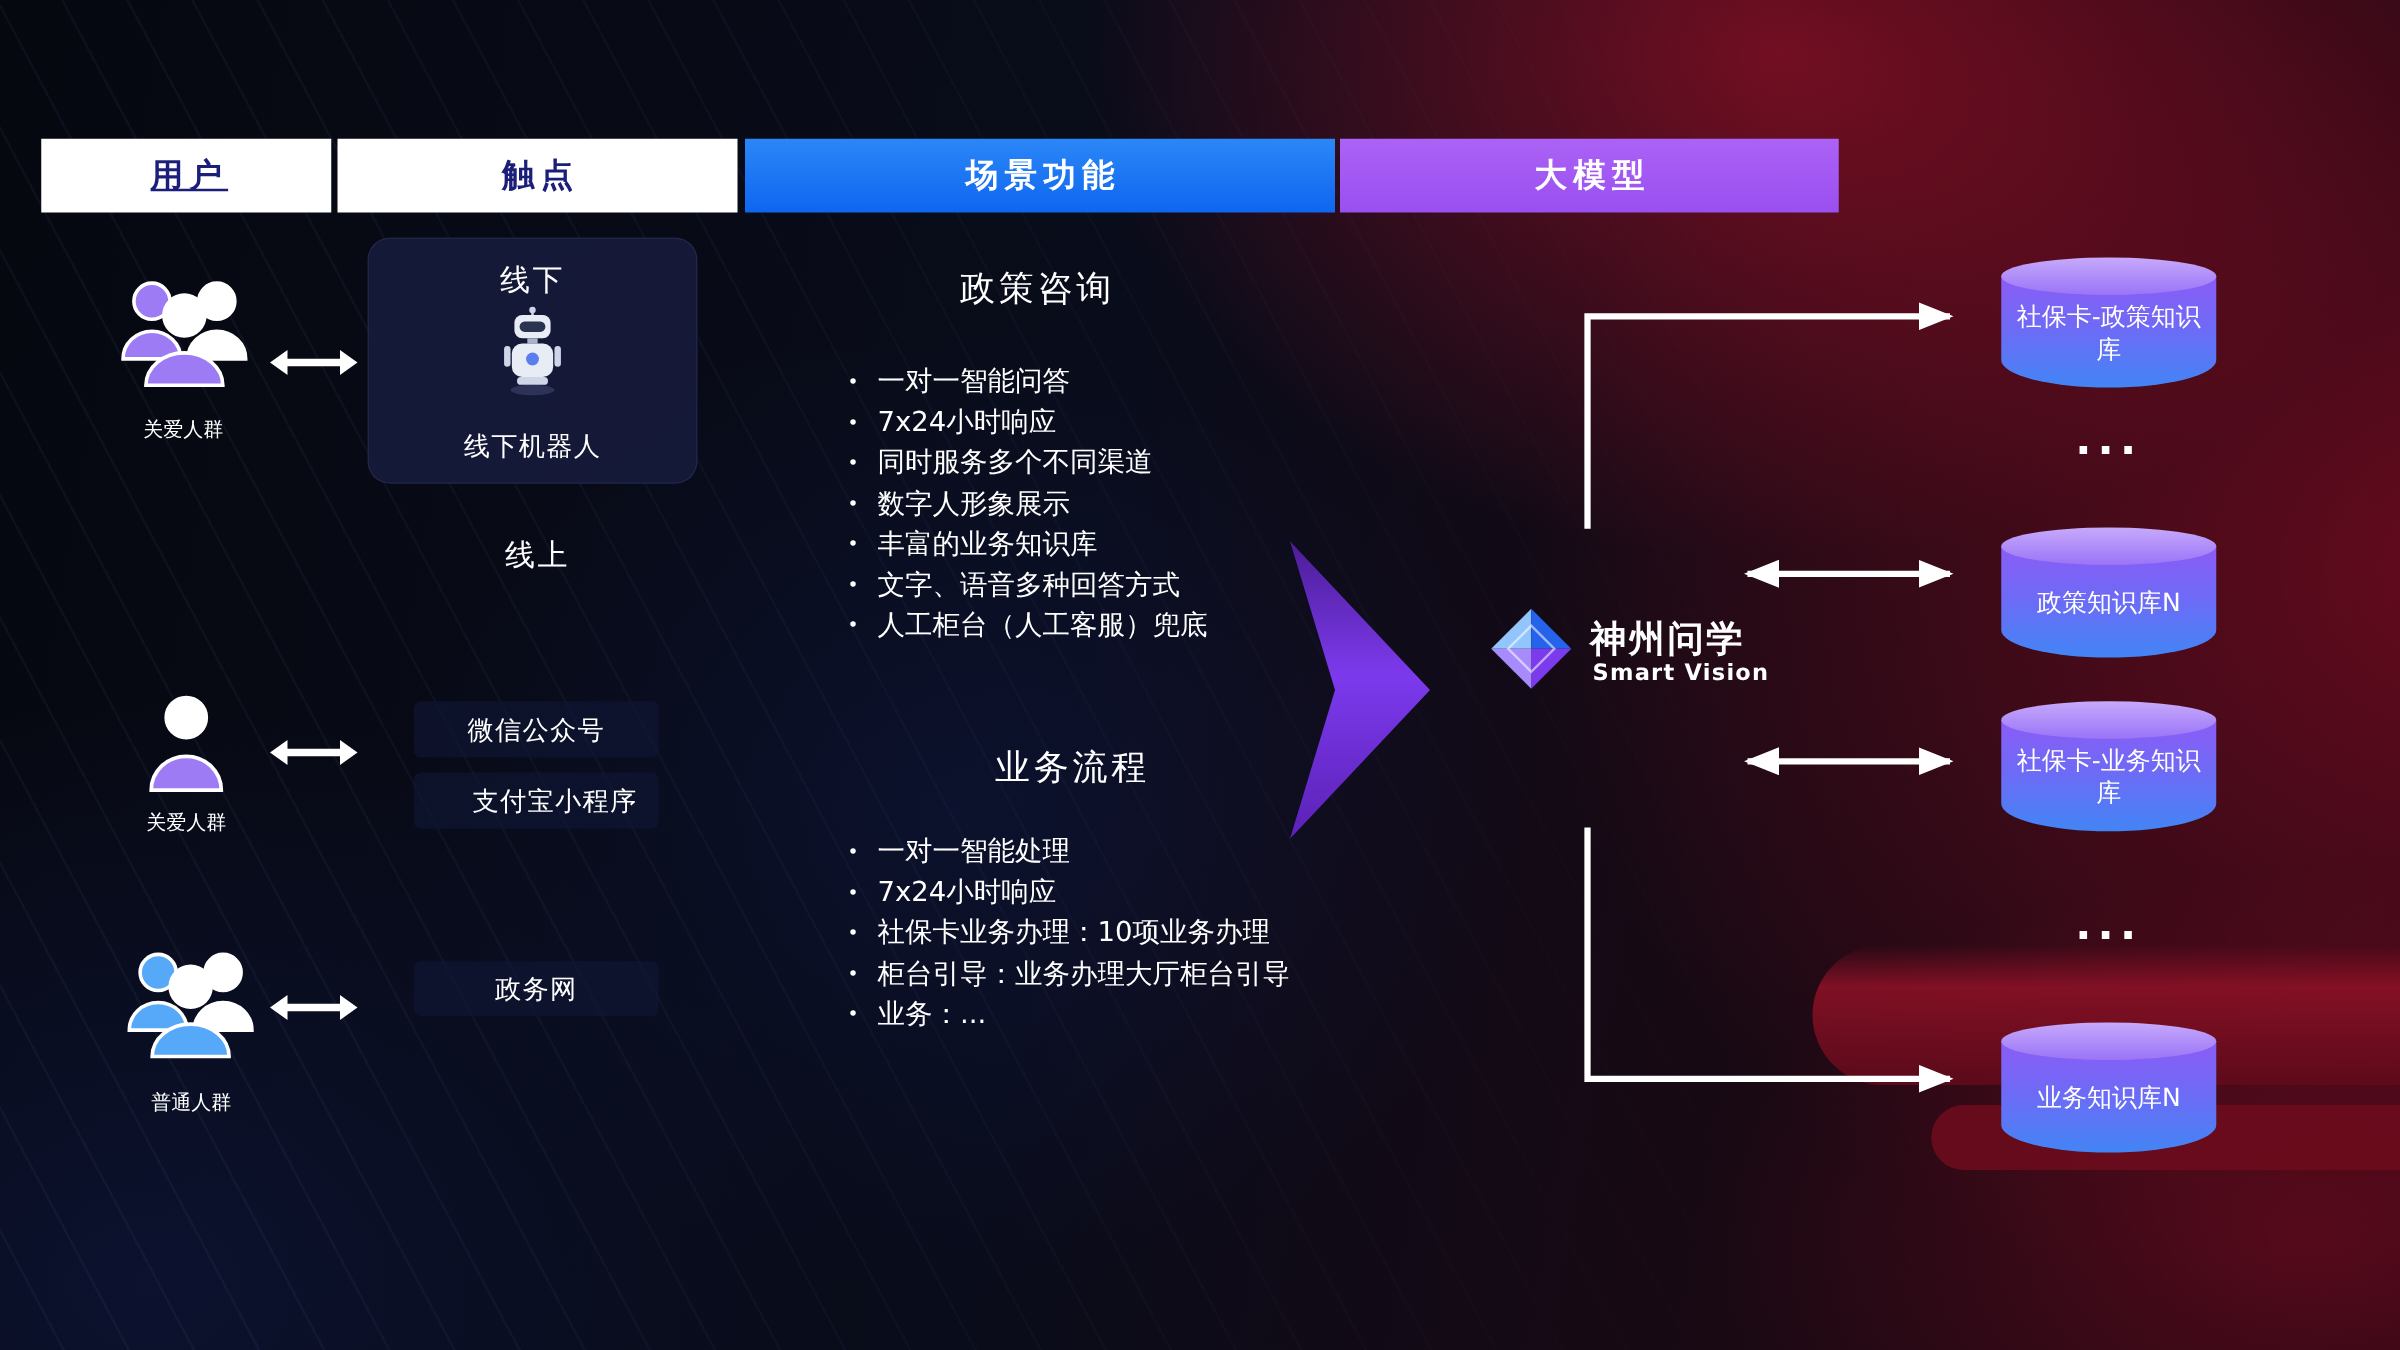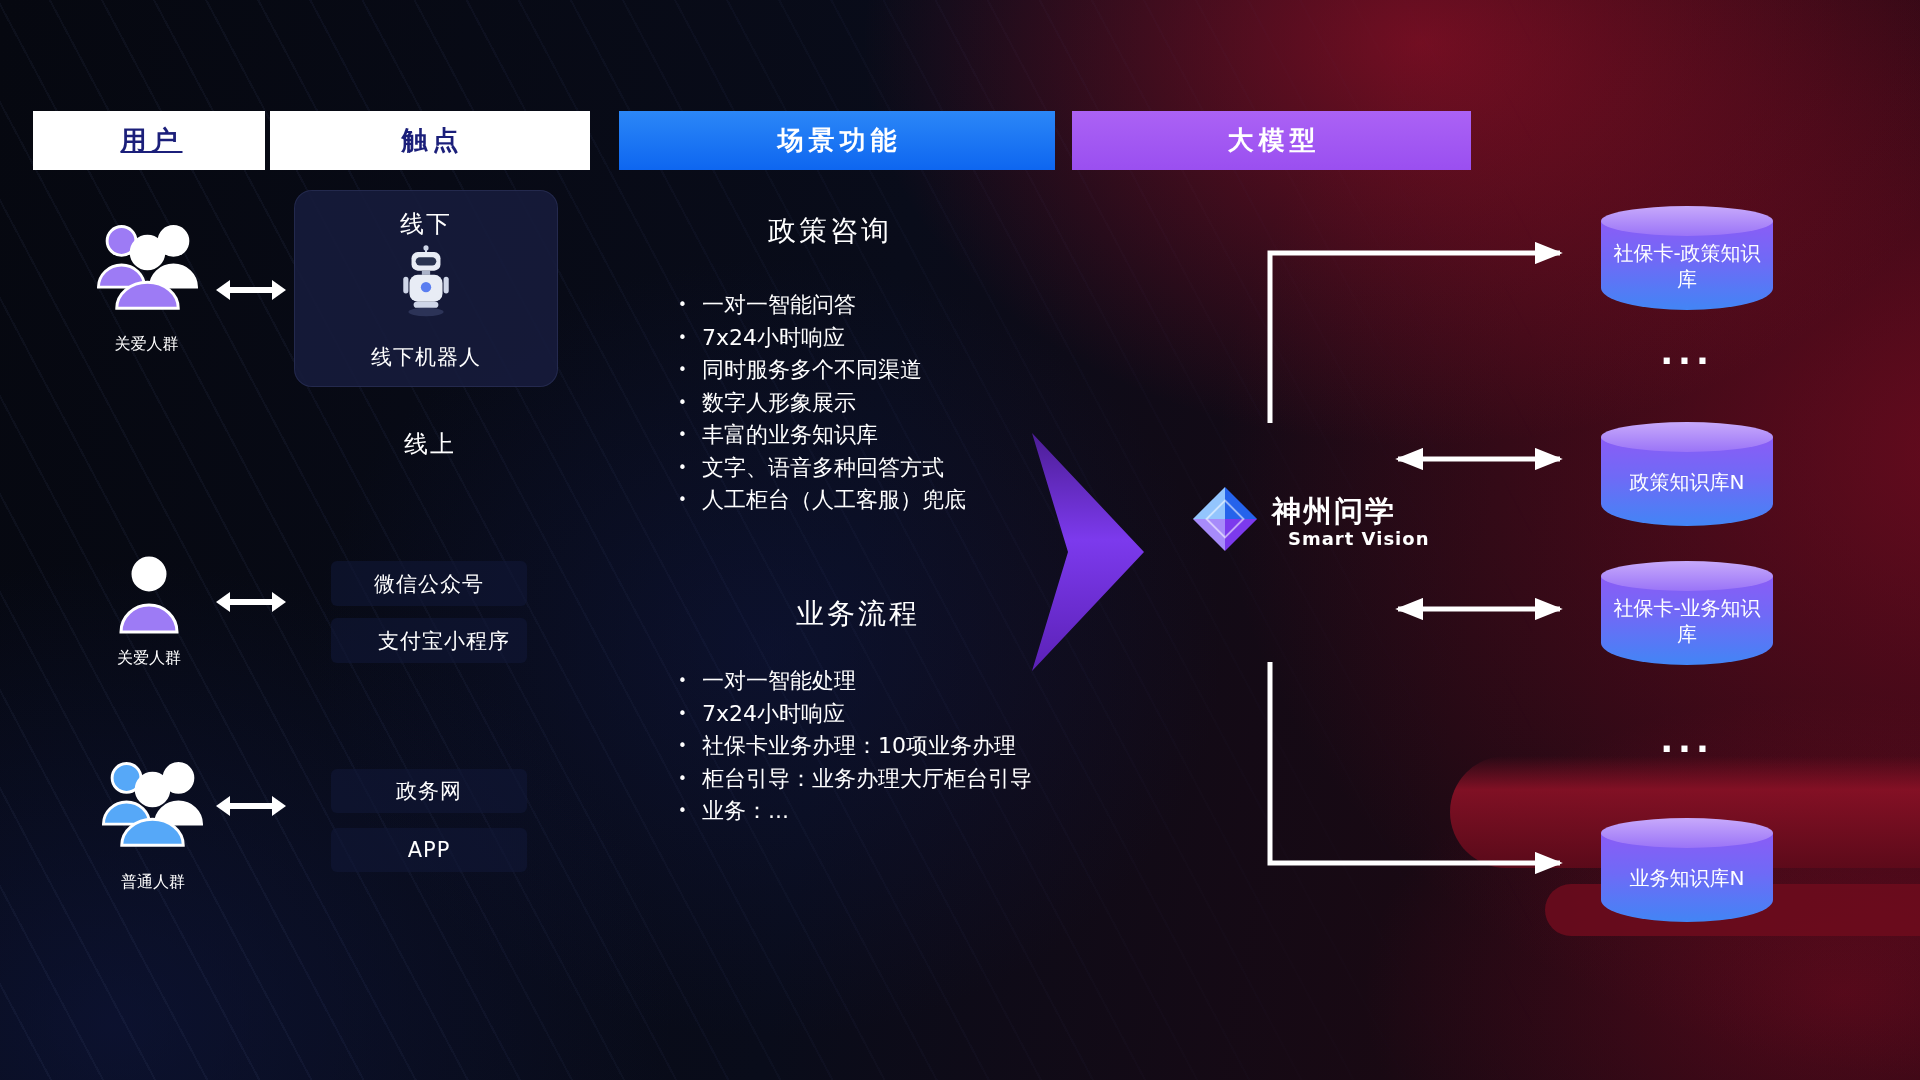--- a/index.html
+++ b/index.html
@@ -71,21 +71,21 @@
   <div class="streaks"></div>
   <div class="red-band band1"></div>
   <div class="red-band band2"></div>
 
   <div class="hdr white" style="left:33px;  width:232px;text-decoration:underline;">
       <span>用户</span>
     </div>
   <div class="hdr white" style="left:270px; width:320px;">
       <span>触点</span>
     </div>
-  <div class="hdr blue" style="left:619px; width:436px;">
+  <div class="hdr blue" style="left:596px; width:472px;">
       <span>场景功能</span>
     </div>
   <div class="hdr purple" style="left:1072px;width:399px;">
       <span>大模型</span>
     </div>
 
   <svg class="connectors" width="1920" height="1080" viewBox="0 0 1920 1080">
     <defs>
       <marker id="arw" viewBox="0 0 10 8" refX="9" refY="4" markerWidth="5.6" markerHeight="4.5" orient="auto-start-reverse">
         <path d="M0,0 L10,4 L0,8 Z" fill="#ffffff"></path>
@@ -157,21 +157,20 @@
       <ellipse cx="30" cy="66" rx="17" ry="4" fill="rgba(90,100,150,0.35)"></ellipse>
     </svg>
     <div class="t-cap">线下机器人</div>
   </div>
 
   <div class="abs lbl" style="left:330px; top:428px; width:200px; font-size:24px; letter-spacing:2px;">线上</div>
 
   <div class="abs touch-item" style="left:331px; top:561px; width:196px; height:45px;">微信公众号</div>
   <div class="abs touch-item" style="left:331px; top:618px; width:196px; height:45px;padding-left:30px;">支付宝小程序</div>
   <div class="abs touch-item" style="left:331px; top:769px; width:196px; height:44px;">政务网</div>
-  <div class="abs touch-item" style="left:331px; top:828px; width:196px; height:44px;">APP</div>
 
   <div class="abs section-title" style="left:680px; top:212px; width:300px;">政策咨询</div>
   <div class="abs" style="left:678px; top:289px; width:430px;">
     <div class="bullet-row">
         <span class="dot">•</span>
         <span>一对一智能问答</span>
       </div>
     <div class="bullet-row">
         <span class="dot">•</span>
         <span>7x24小时响应</span>
@@ -234,21 +233,21 @@
   </svg>
 
   <svg class="abs" style="left:1191px; top:485px;" width="68" height="68" viewBox="0 0 70 70">
     <polygon points="35,2 35,35 2,35" fill="#93c5fd"></polygon>
     <polygon points="35,2 68,35 35,35" fill="#2563eb"></polygon>
     <polygon points="35,68 68,35 35,35" fill="#7c3aed"></polygon>
     <polygon points="35,68 2,35 35,35" fill="#a78bfa"></polygon>
     <polygon points="35,16 54,35 35,54 16,35" fill="none" stroke="rgba(255,255,255,0.55)" stroke-width="2"></polygon>
   </svg>
   <div class="abs brand-name" style="left:1272px; top:492px;">神州问学</div>
-  <div class="abs brand-sub" style="left:1274px; top:528px;margin-left:14px;">Smart Vision</div>
+  <div class="abs brand-sub" style="left:1274px; top:528px;">Smart Vision</div>
 
   <div class="abs db" style="left:1601px; top:206px;">
     <div class="top"></div>
       <div class="body"></div>
     <div class="dlabel">社保卡-政策知识库</div>
   </div>
   <div class="abs dots" style="left:1601px; top:332px; width:172px;">...</div>
   <div class="abs db" style="left:1601px; top:422px;">
     <div class="top"></div>
       <div class="body"></div>

